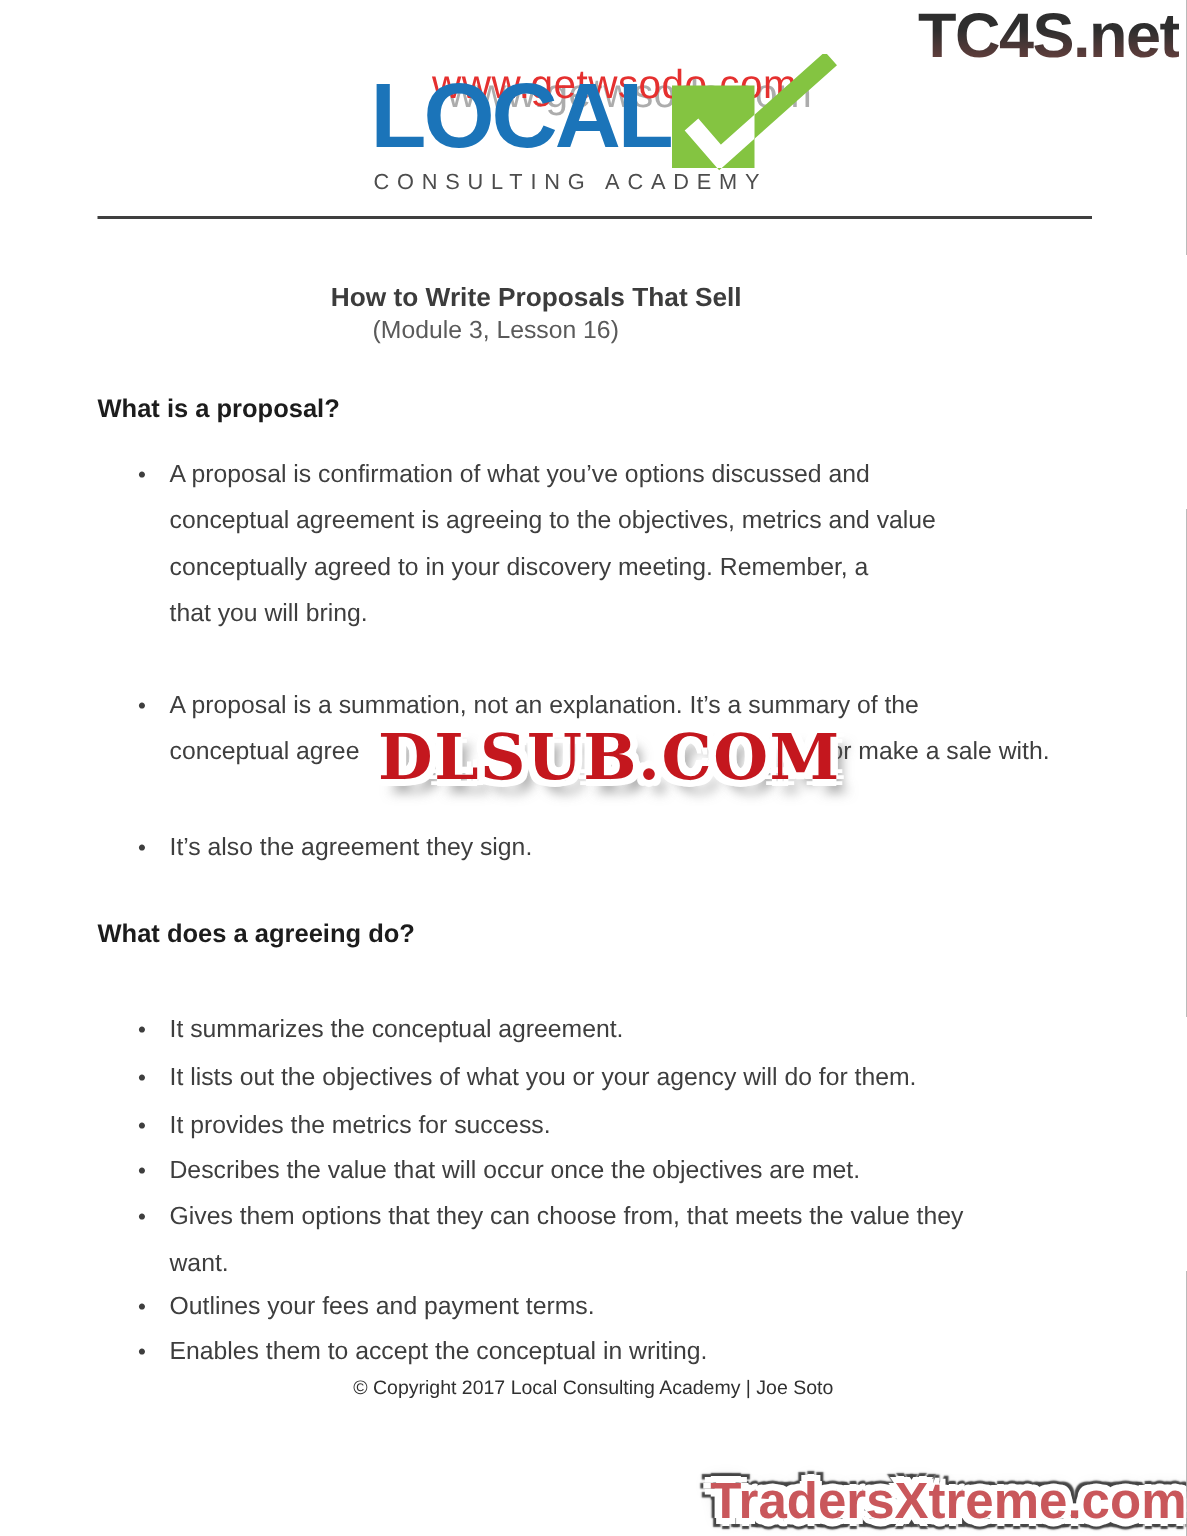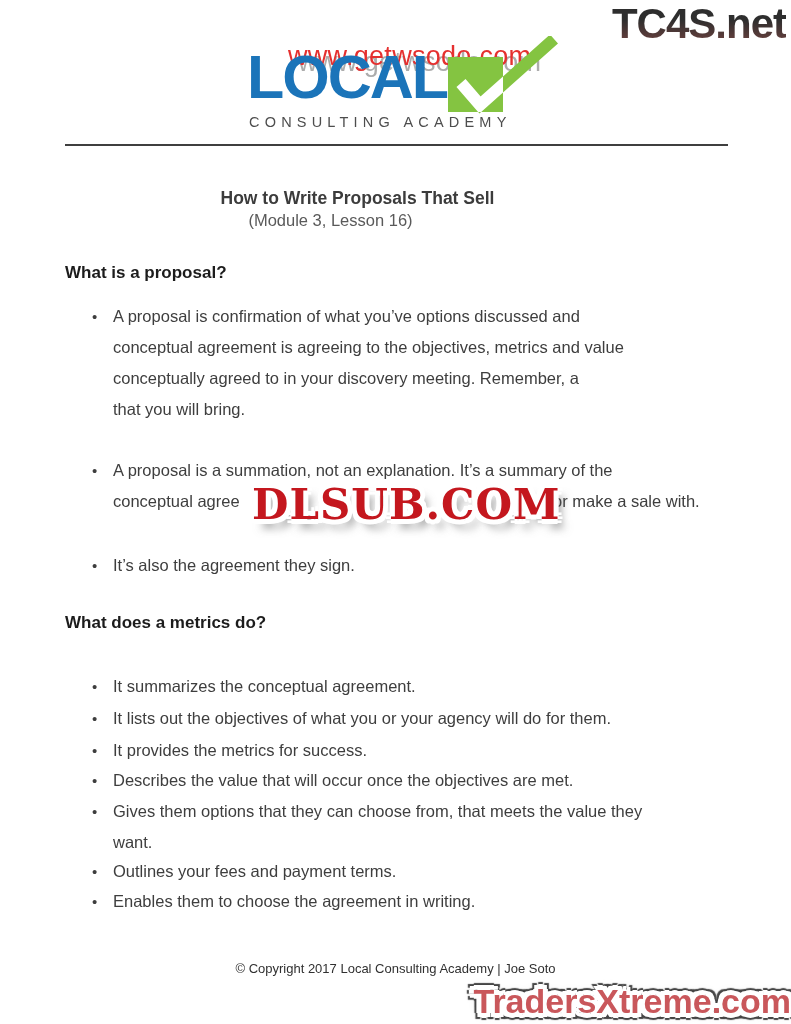--- a/index.html
+++ b/index.html
@@ -42,21 +42,21 @@
   .bullet { position:absolute; left:92px; font-size:16.5px; color:#3e3e3e;
     line-height:31px; padding-left:21px; }
   .bullet .dot { position:absolute; left:0; top:0; font-size:15px; }
   .bullet .line { white-space:nowrap; }
   .spacer { display:inline-block; width:295px; }
 
   .b1 { top:301px; }  .b2 { top:455px; }  .b3 { top:550px; }
   .c1 { top:671px; }  .c2 { top:703px; }  .c3 { top:735px; }  .c4 { top:765px; }
   .c5 { top:796px; }  .c6 { top:856px; }  .c7 { top:886px; }
 
-  .footer { position:absolute; top:961px; left:0; width:791px; text-align:center;
+  .footer { position:absolute; top:917px; left:0; width:791px; text-align:center;
     font-size:13px; color:#303030; }
 
   
   .dlsub {
     position:absolute; left:252px; top:484px; z-index:5;
     font-family:"DejaVu Serif", serif; font-size:42px; font-weight:bold;
     letter-spacing:1px; line-height:1; color:#C4171E;
     text-shadow:
       -4px -4px 0 #fff, 4px -4px 0 #fff, -4px 4px 0 #fff, 4px 4px 0 #fff,
       -5px 0 0 #fff, 5px 0 0 #fff, 0 -5px 0 #fff, 0 5px 0 #fff,
@@ -117,21 +117,21 @@
     <span class="dot">•</span>
     <div class="line">A proposal is a summation, not an explanation. It’s a summary of the</div>
     <div class="line"><span>conceptual agree</span><span class="spacer"></span><span>te or make a sale with.</span></div>
   </div>
 
   <div class="bullet b3">
     <span class="dot">•</span>
     <div class="line">It’s also the agreement they sign.</div>
   </div>
 
-  <div class="h s2">What does a metrics do?</div>
+  <div class="h s2">What does a agreeing do?</div>
 
   <div class="bullet c1">
     <span class="dot">•</span>
     <div class="line">It summarizes the conceptual agreement.</div>
   </div>
   <div class="bullet c2">
     <span class="dot">•</span>
     <div class="line">It lists out the objectives of what you or your agency will do for them.</div>
   </div>
   <div class="bullet c3">
@@ -146,21 +146,21 @@
     <span class="dot">•</span>
     <div class="line">Gives them options that they can choose from, that meets the value they</div>
     <div class="line">want.</div>
   </div>
   <div class="bullet c6">
     <span class="dot">•</span>
     <div class="line">Outlines your fees and payment terms.</div>
   </div>
   <div class="bullet c7">
     <span class="dot">•</span>
-    <div class="line">Enables them to choose the agreement in writing.</div>
+    <div class="line">Enables them to accept the conceptual in writing.</div>
   </div>
 
   <div class="footer">© Copyright 2017 Local Consulting Academy | Joe Soto</div>
 
   <div class="dlsub">DLSUB.COM</div>
   <div class="traders">TradersXtreme.com</div>
 
 </div>
 
 </body></html>

